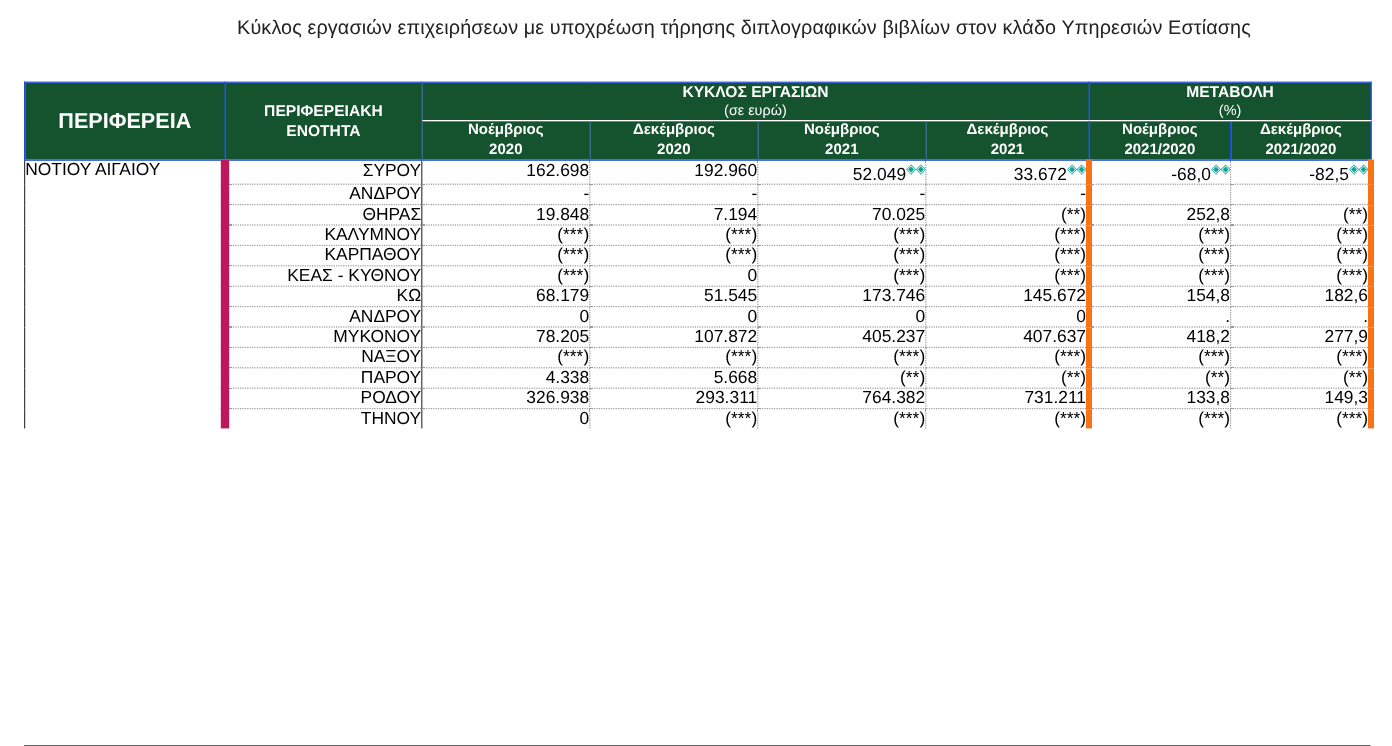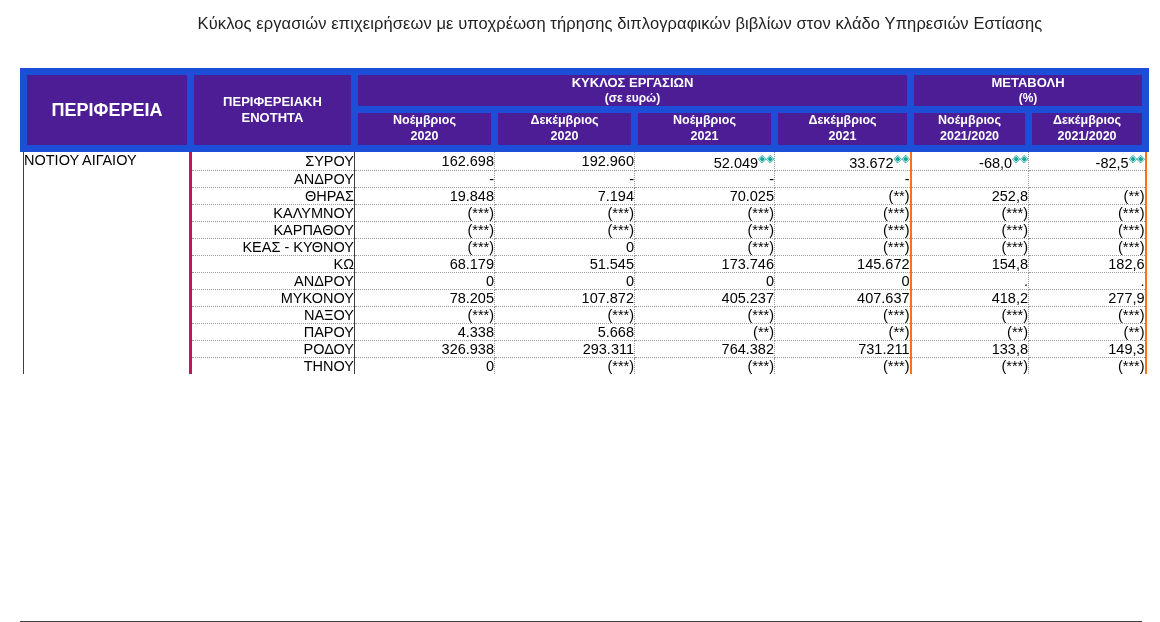--- a/index.html
+++ b/index.html
@@ -41,28 +41,28 @@
     table-layout: fixed;
     width: 1122px;
     font-size: 14.5px;
   }
   table.main th, table.main td {
     padding: 0;
     margin: 0;
   }
   
   .hdr {
-    background: #4c1d95;
+    background: #14532d;
     color: #ffffff;
     font-weight: bold;
     text-align: center;
     vertical-align: middle;
     font-size: 13px;
     line-height: 1.25;
-    border: 7px solid #1d4ed8;
+    border: 1px solid #1d4ed8;
   }
   .hdr.sub {
     font-size: 12.5px;
     font-weight: bold;
   }
   .hdr-sep-left {
     border-left: 1px solid #ffffff;
   }
   .hdr-top-group {
     border-bottom: 1px solid #ffffff;
@@ -74,26 +74,26 @@
     font-size: 13px;
   }
   .group-title-main {
     display: block;
     font-size: 13px;
     font-weight: bold;
   }
   .group-title-sub {
     display: block;
     font-size: 12px;
-    font-weight: bold;
+    font-weight: normal;
   }
   
   td.region-cell {
     border-left: 1px solid #3f3f3f;
-    border-right: 3px solid #be185d;
+    border-right: 7px solid #be185d;
     border-bottom: none;
     border-top: none;
     padding: 6px 0 6px 10px;
     font-size: 14.5px;
     vertical-align: top;
     text-align: left;
     white-space: nowrap;
   }
   td.unit-cell {
     border-right: 1px solid #3f3f3f;
@@ -105,21 +105,21 @@
   }
   td.num-cell {
     border-right: 1px dotted #9a9a9a;
     border-bottom: 1px dotted #9a9a9a;
     padding: 7px 14px 7px 6px;
     text-align: right;
     font-size: 14.5px;
     white-space: nowrap;
   }
   td.num-cell.last-in-group {
-    border-right: 2px solid #f97316;
+    border-right: 5px solid #f97316;
   }
   tr.row-last td.unit-cell,
   tr.row-last td.num-cell {
     border-bottom: none;
   }
   .footmark {
     color: #14a39a;
     font-size: 11px;
     letter-spacing: -0.5px;
     vertical-align: super;

